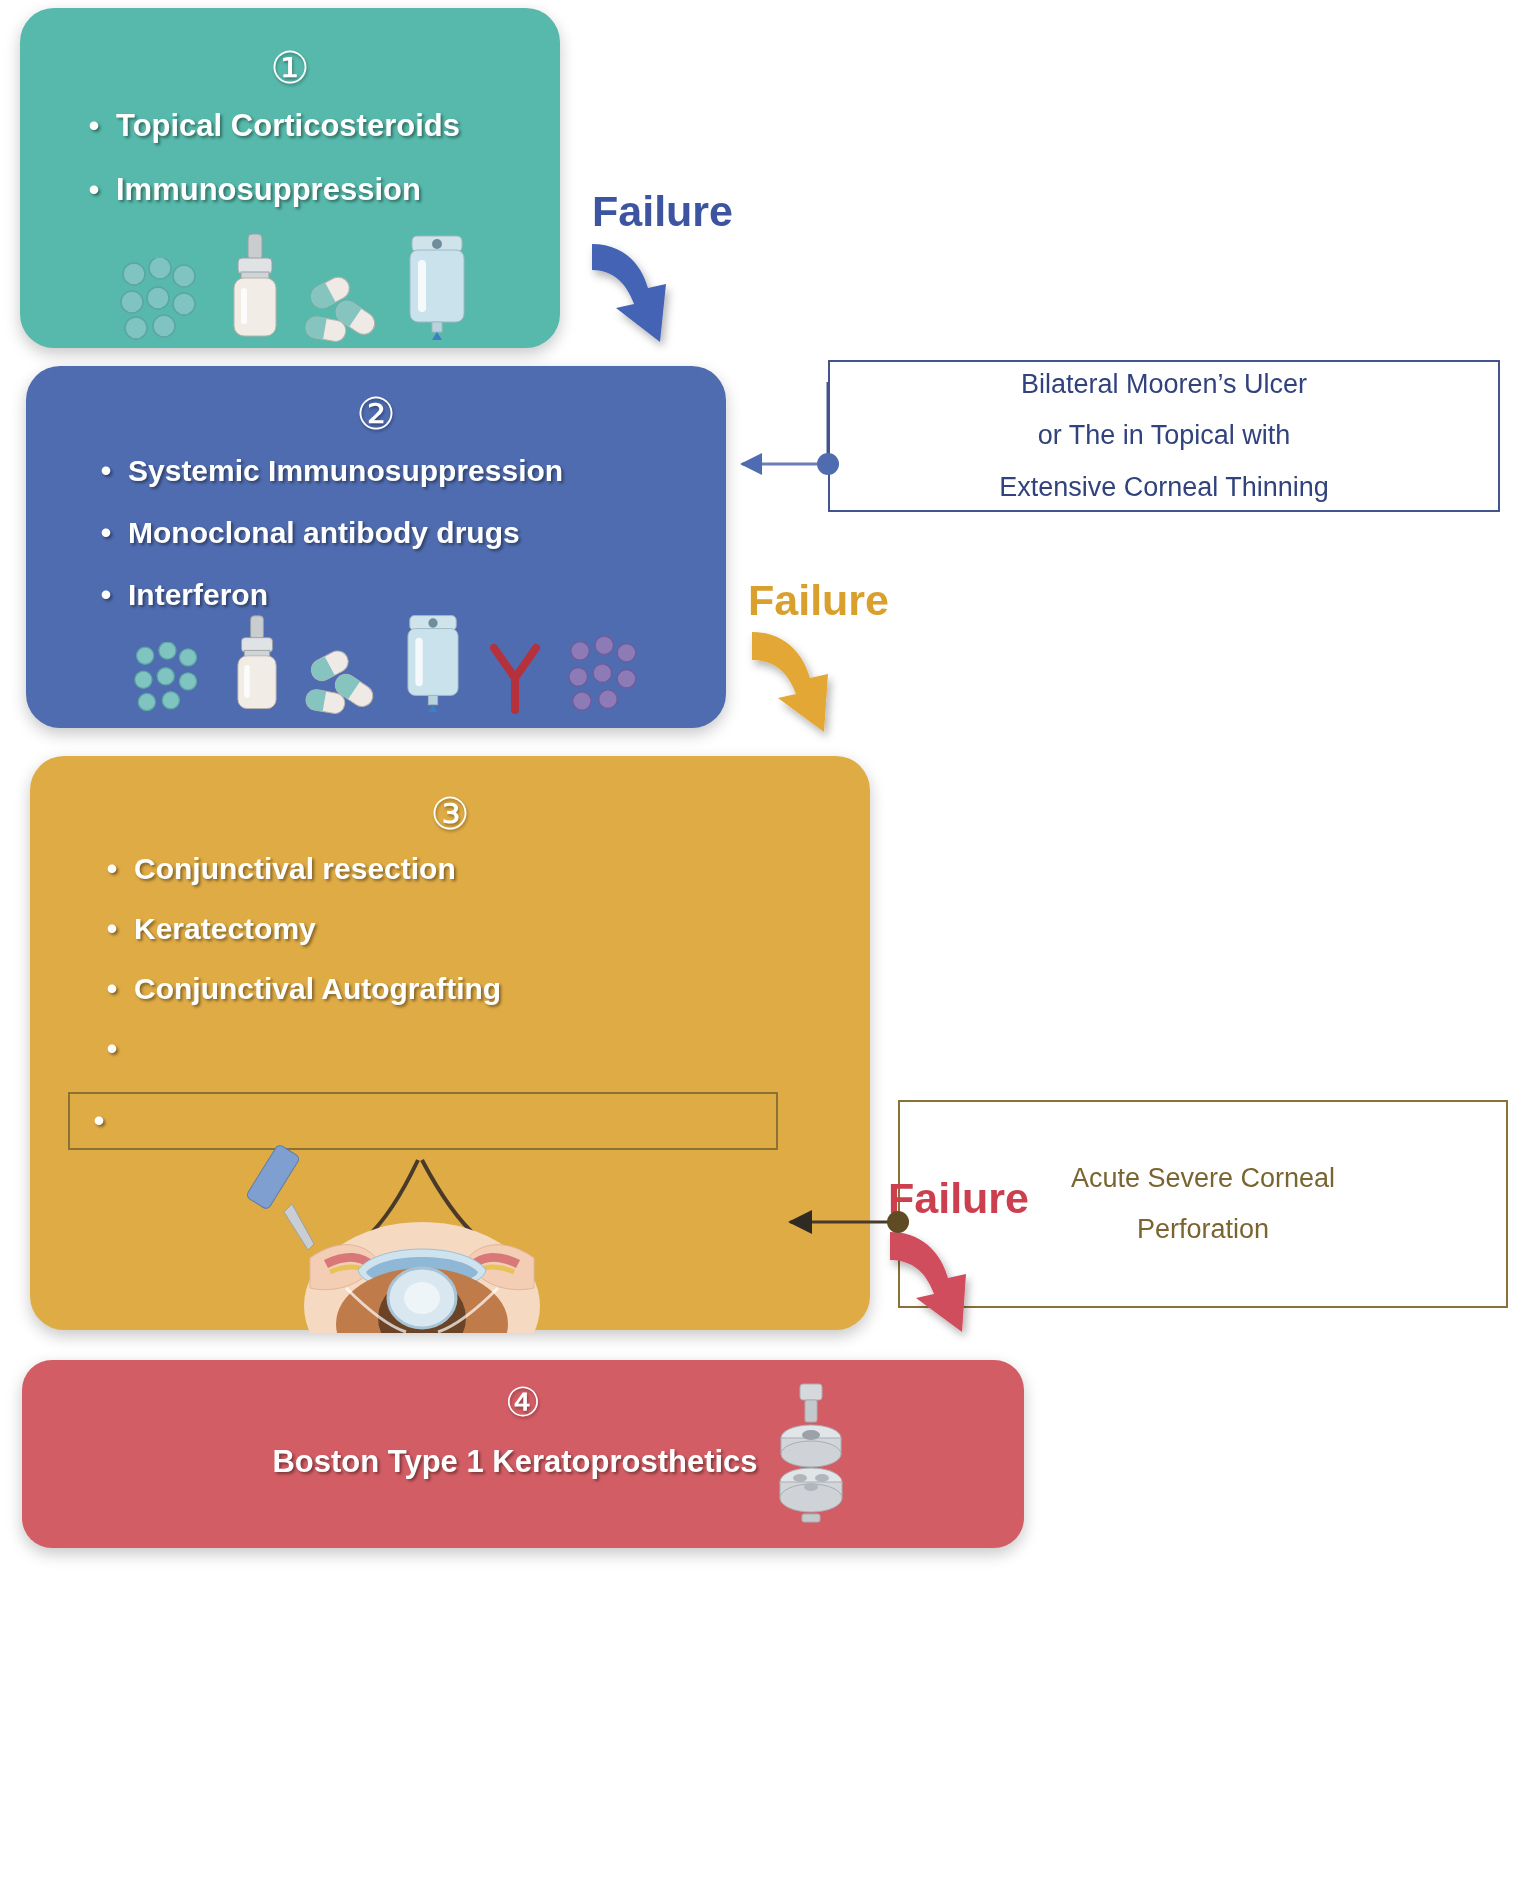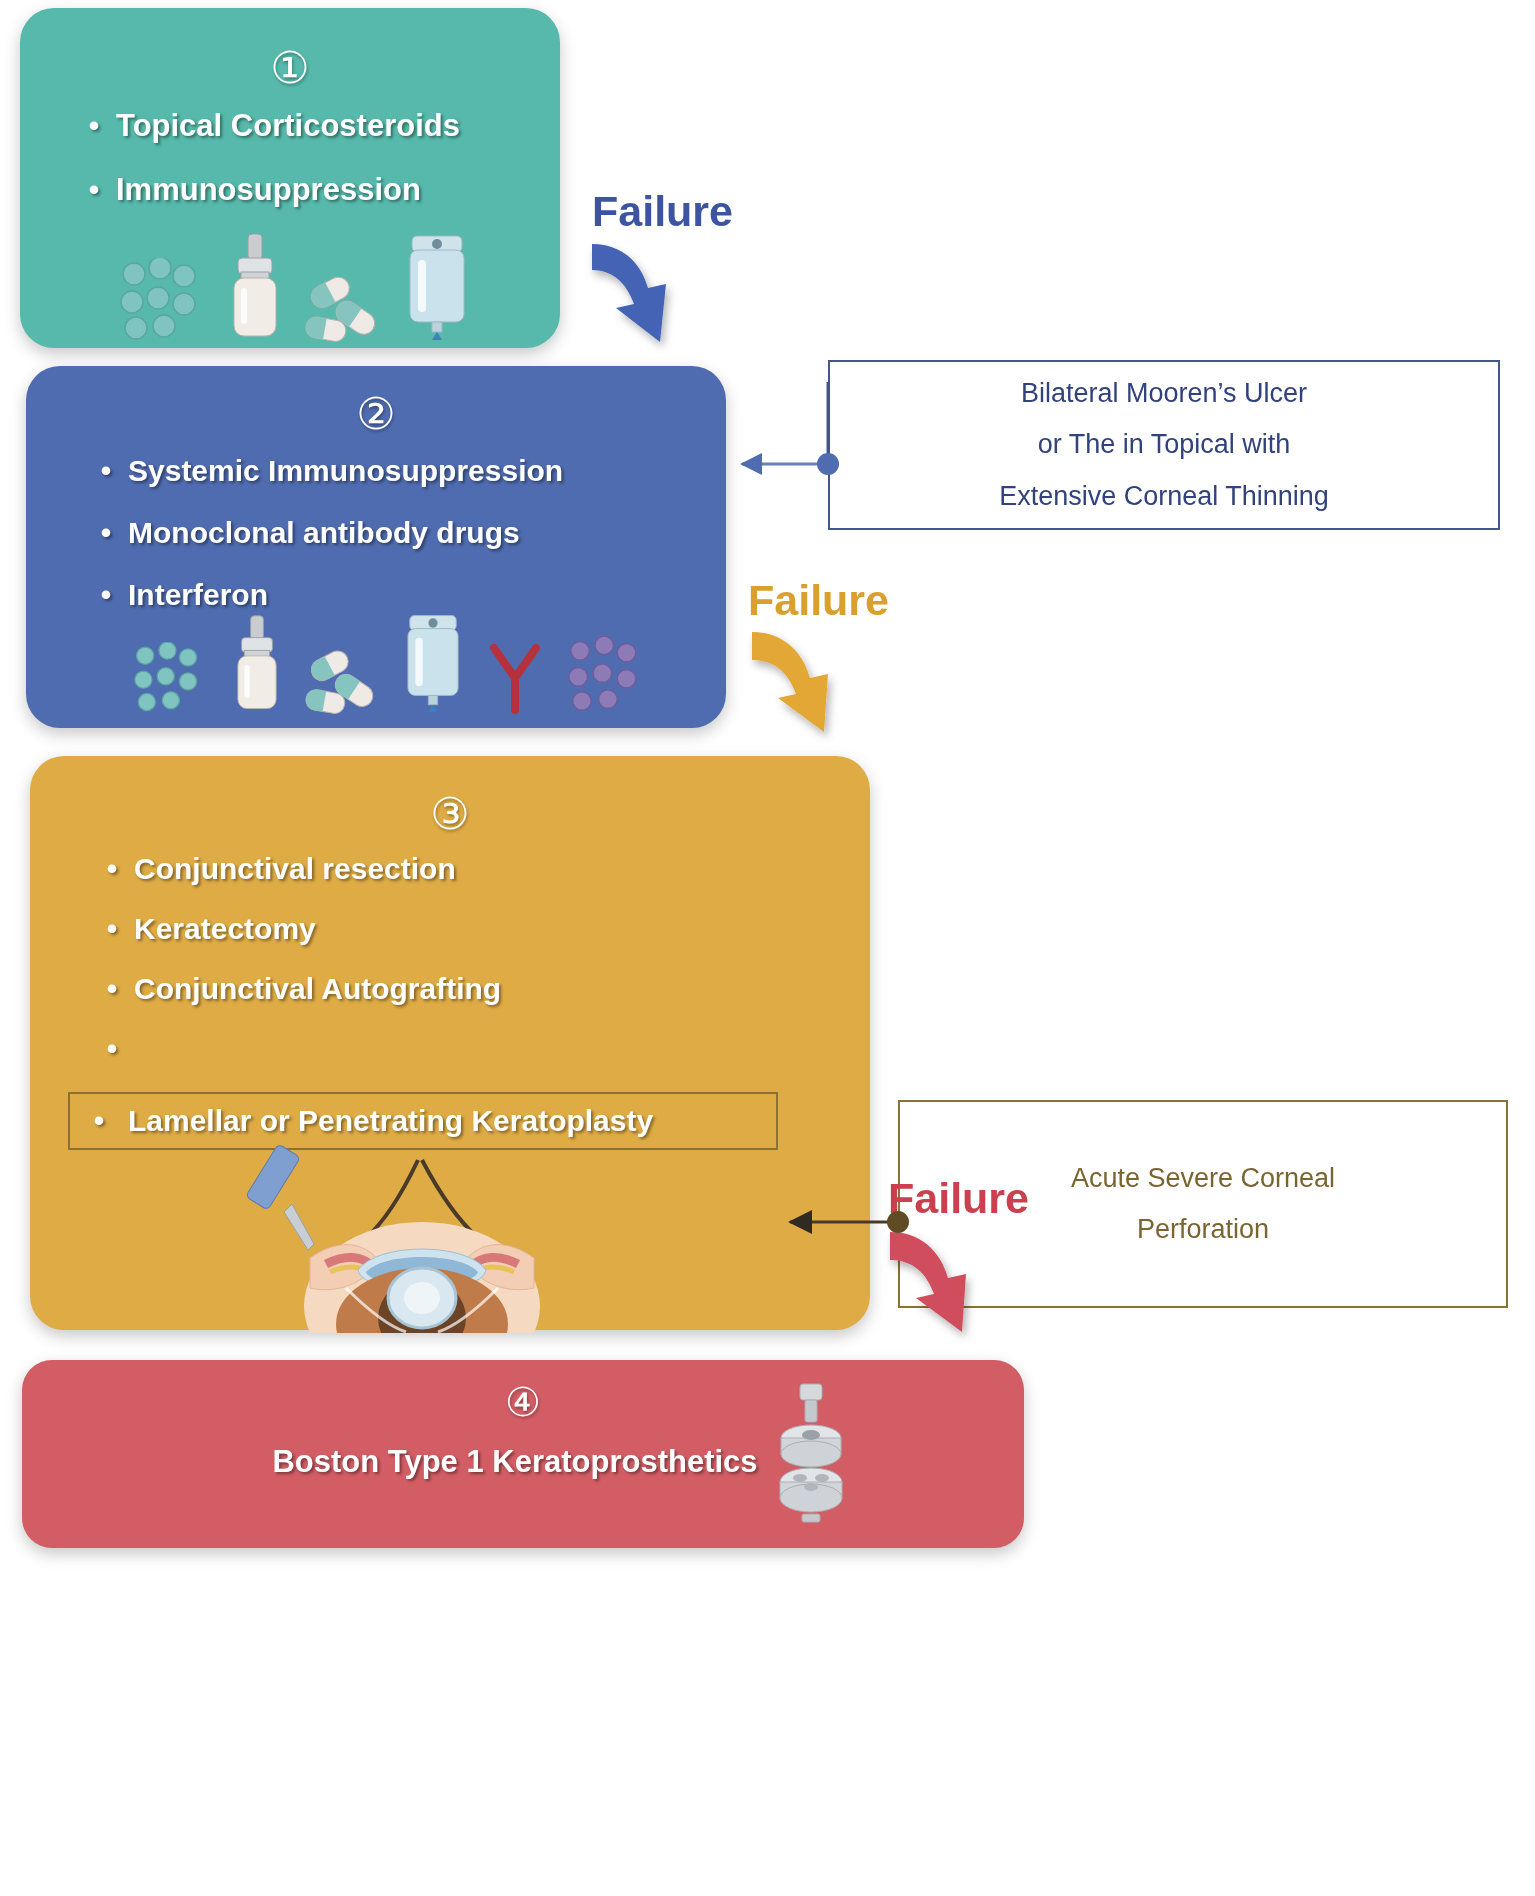--- a/index.html
+++ b/index.html
@@ -144,21 +144,21 @@
     justify-content: center;
     align-items: center;
   }
   .callout .line {
     text-align: center;
     line-height: 1.9;
     white-space: nowrap;
   }
   #callout-blue {
     left: 828px; top: 360px;
-    width: 672px; height: 170px;
+    width: 672px; height: 152px;
     border: 2px solid #44548f;
   }
   #callout-blue .line {
     color: #31427d;
     font-size: 27px;
   }
   #callout-orange {
     left: 898px; top: 1100px;
     width: 610px; height: 208px;
     border: 2px solid #8a7136;
@@ -343,21 +343,20 @@
         </li>
       <li>
           <span class="dot">•</span>
           <span>Conjunctival Autografting</span>
         </li>
       <li>
           <span class="dot">•</span>
         </li>
       <li class="boxed">
           <span class="dot">•</span>
-          <span>Lamellar or Penetrating Keratoplasty</span>
         </li>
     </ul>
 
     <svg style="position:absolute; left:130px; top:382px;" width="520" height="195" viewBox="0 0 520 195">
 
       <g>
         <rect x="100" y="8" width="26" height="62" rx="5" fill="#7f9fd0" stroke="#5d7bb0" transform="rotate(32 113 39)"></rect>
         <path d="M132 66 l22 40 -6 6 -24 -38 z" fill="#c9ced4" stroke="#9aa1a9"></path>
       </g>
 

